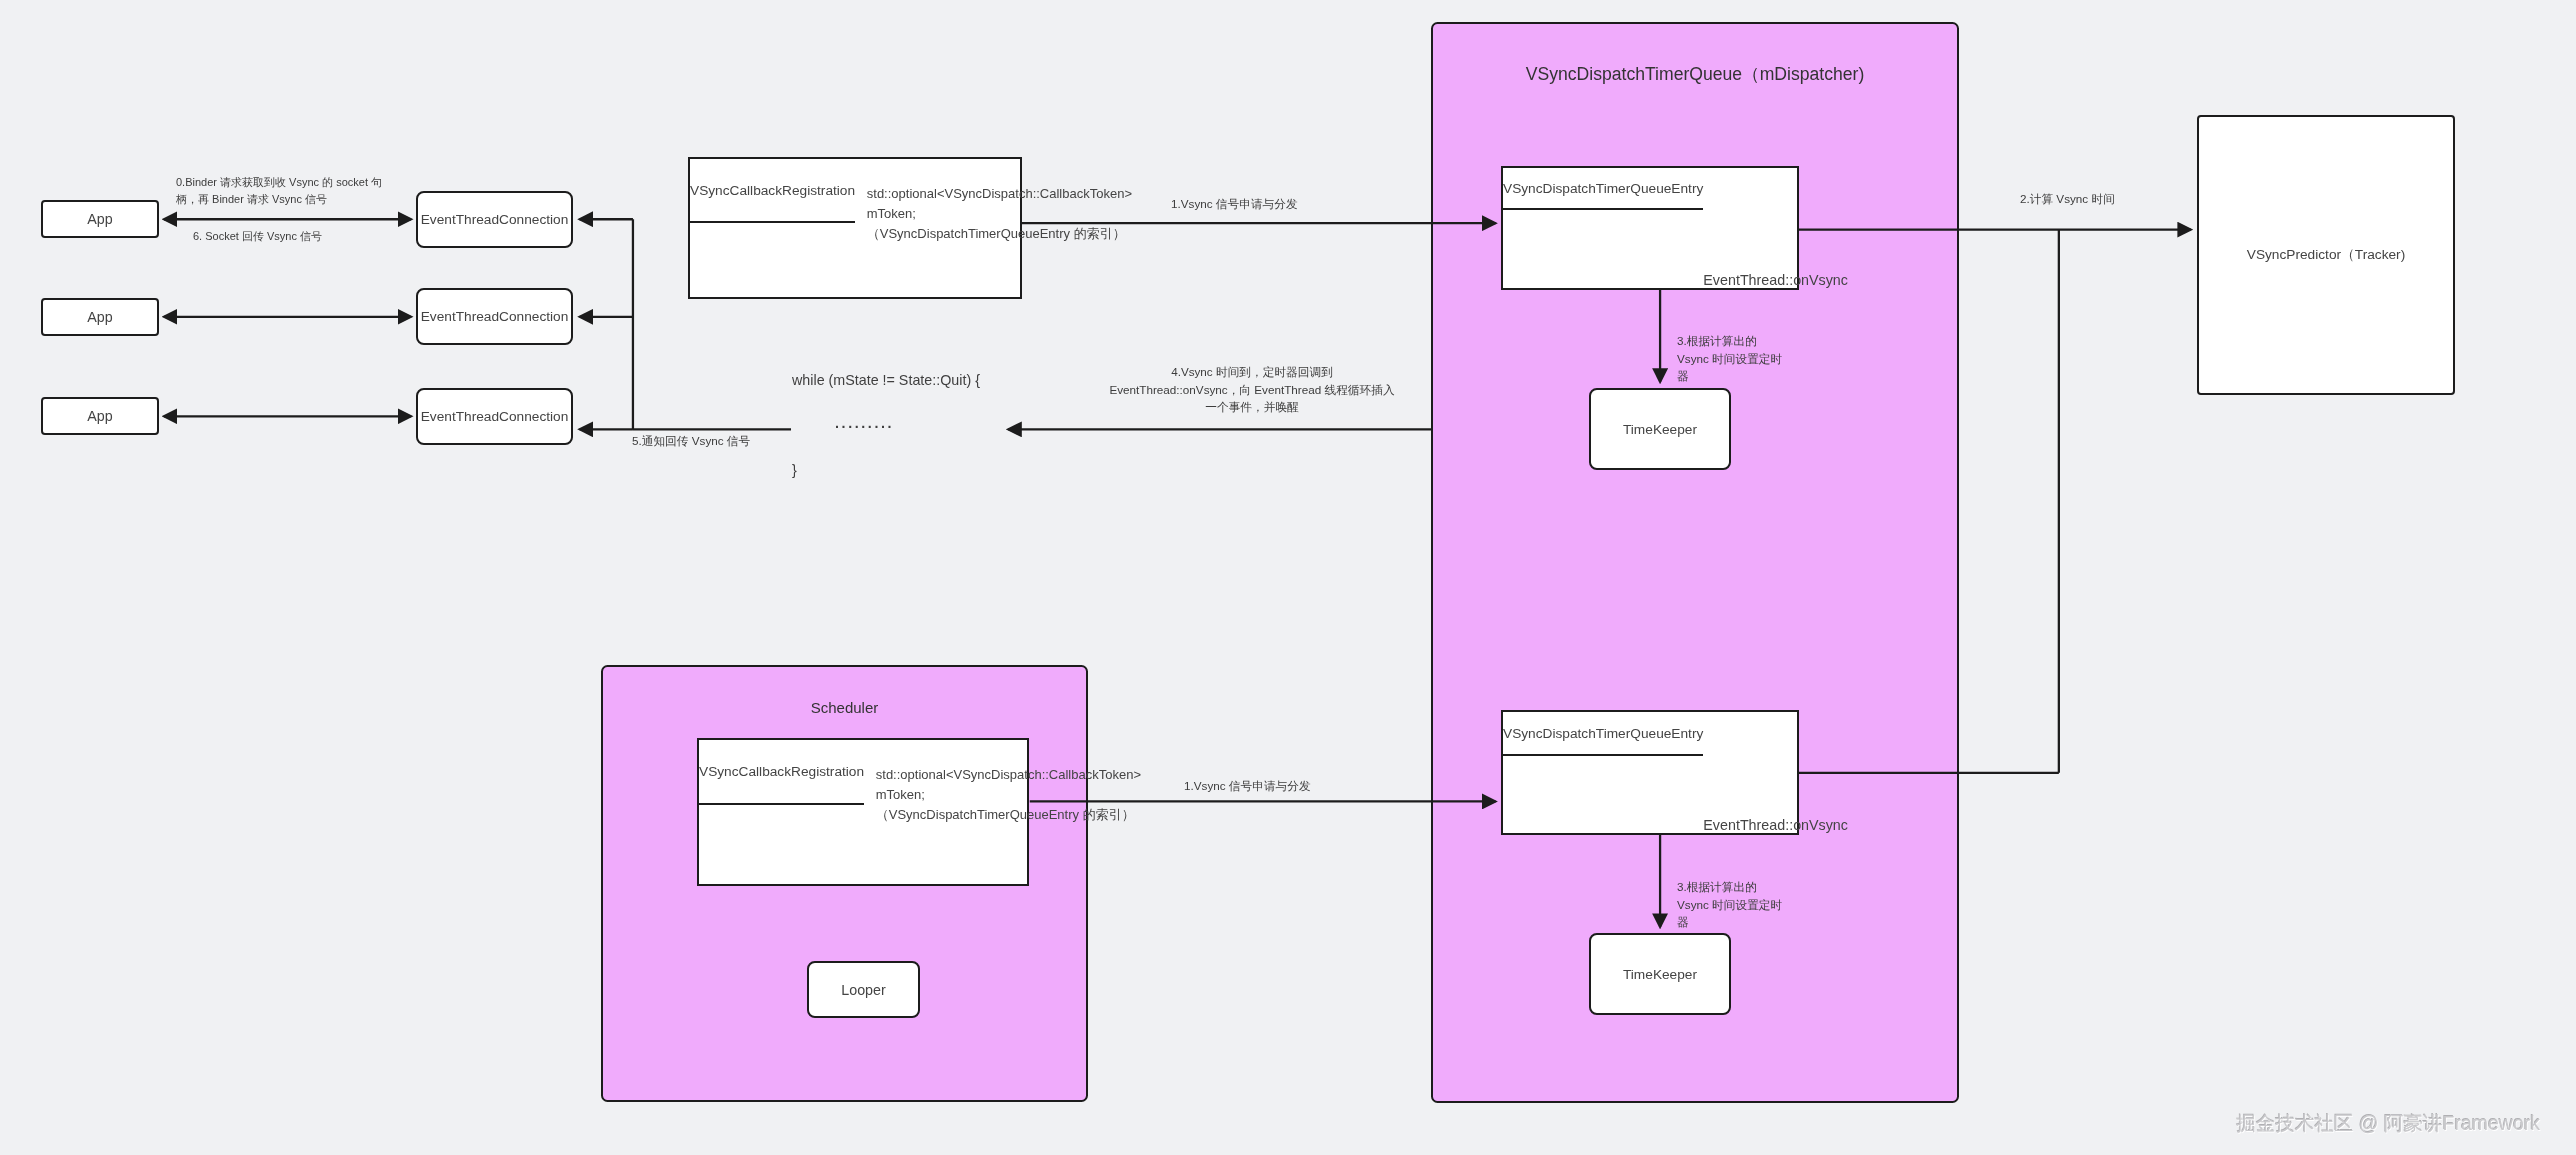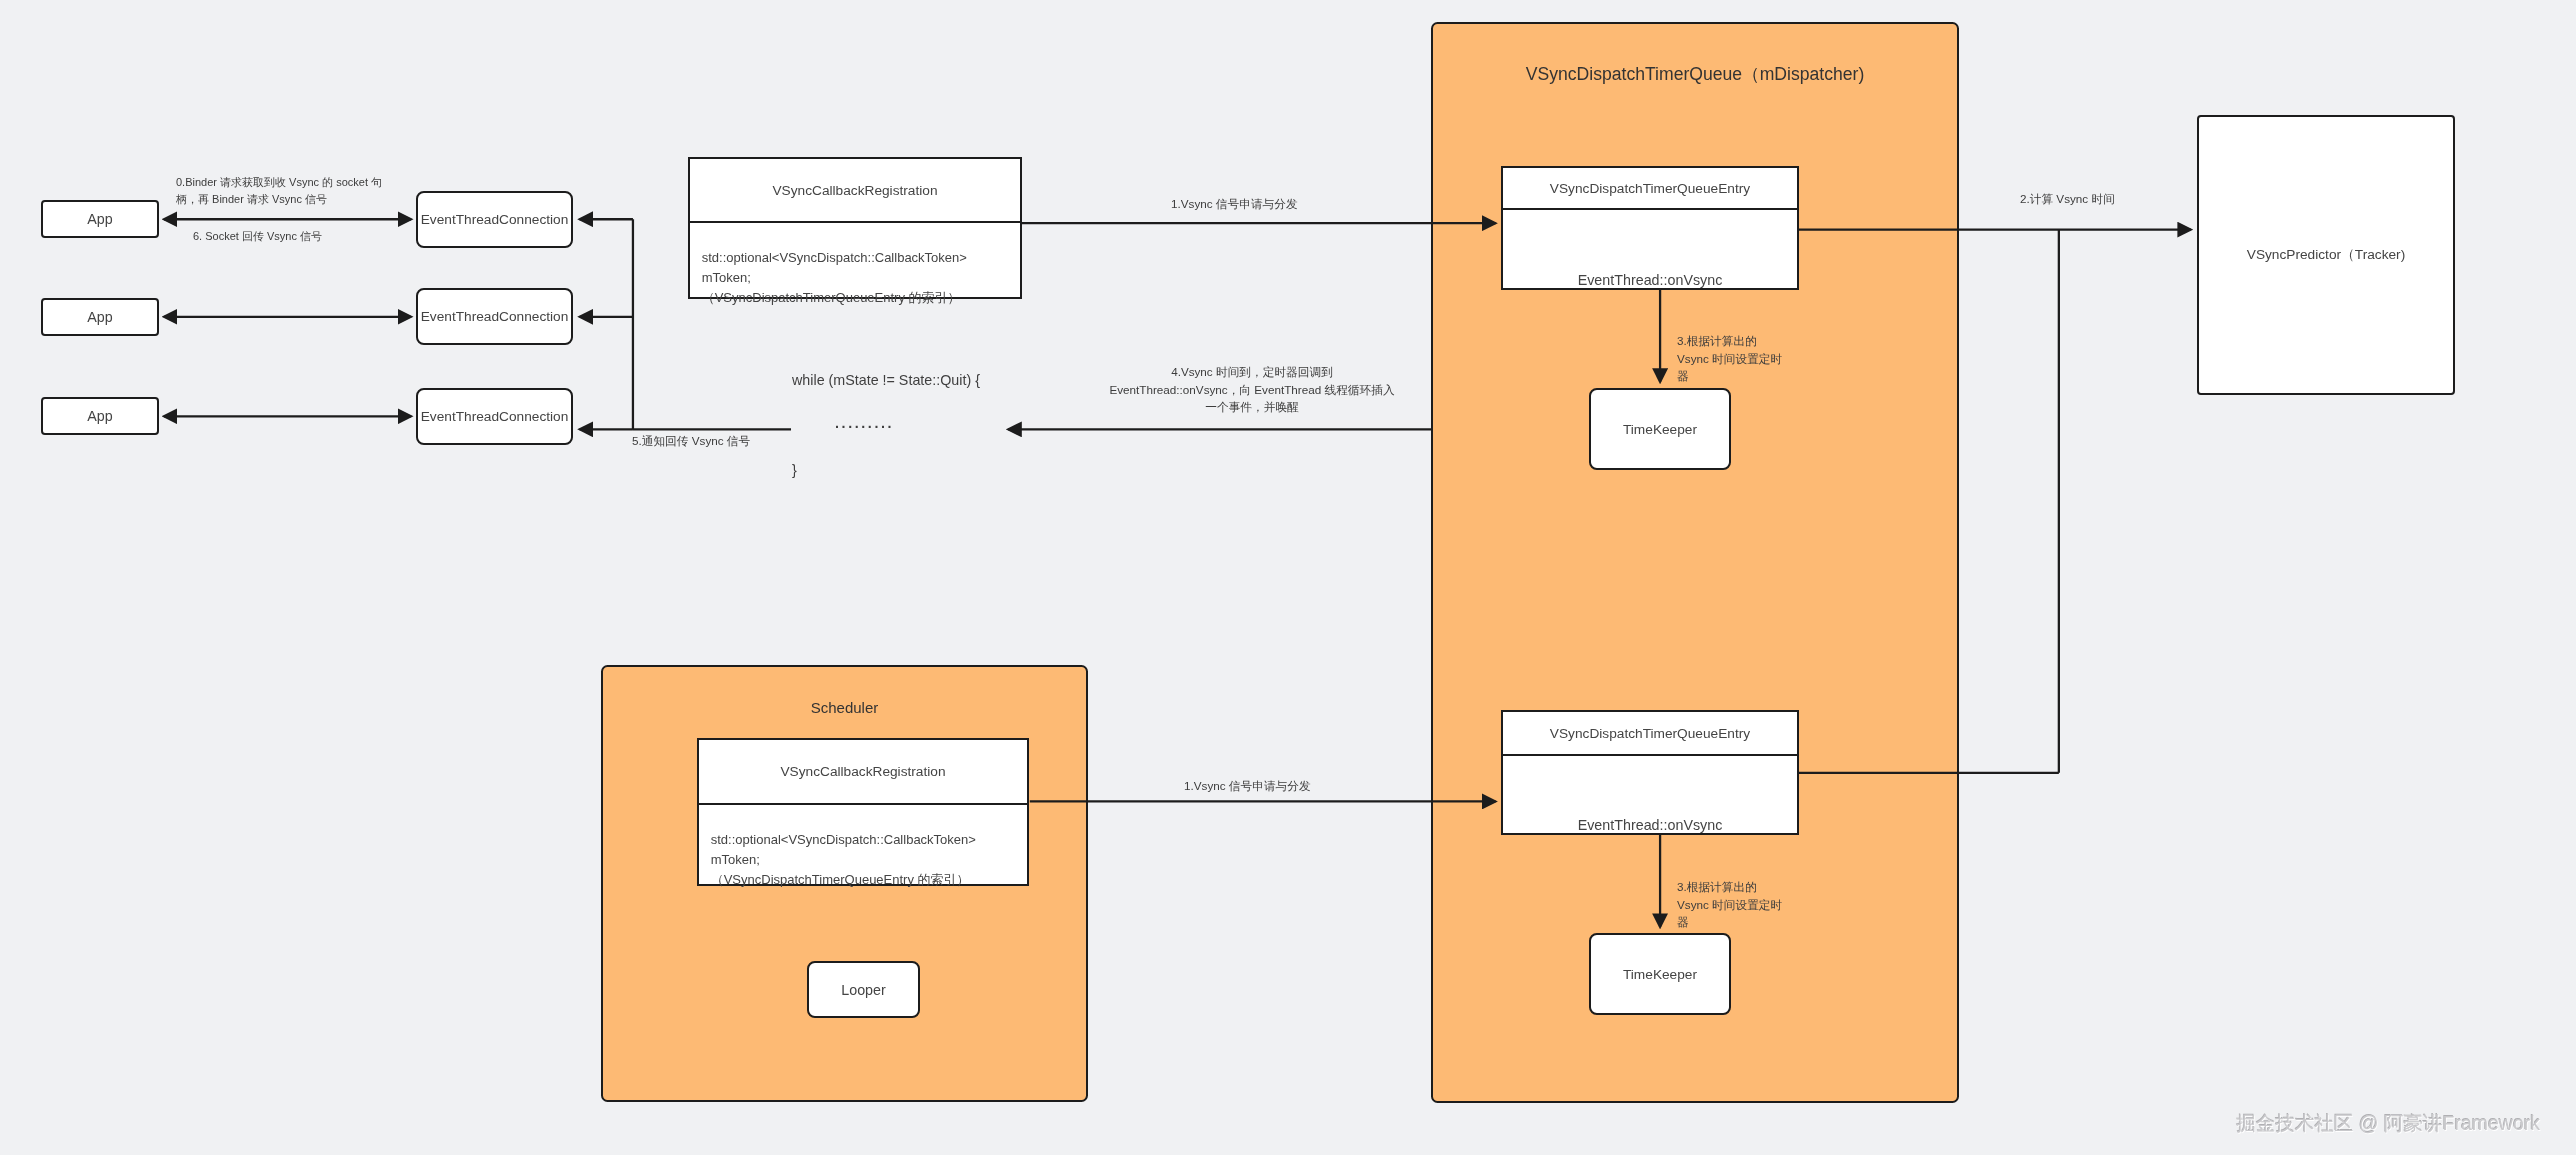--- a/index.html
+++ b/index.html
@@ -8,21 +8,21 @@
     font-family: "Liberation Sans", "DejaVu Sans", sans-serif;
     background: #f0f1f3;
     color: #3c3c3c;
     position: relative;
     overflow: hidden;
   }
   #canvas { position: relative; width: 2576px; height: 1156px; }
 
   .container {
     position: absolute;
-    background: #fdba74;
+    background: #f0abfc;
     border: 2.6px solid #1c1c1c;
     border-radius: 6.5px;
     z-index: 1;
   }
   .container-title {
     position: absolute;
     left: 0; right: 0;
     text-align: center;
     font-size: 15px;
     line-height: 21px;
@@ -43,21 +43,20 @@
   }
   .rounded { border-radius: 7.8px; }
   .slight-round { border-radius: 3.9px; }
 
   .split-box {
     position: absolute;
     background: #ffffff;
     border: 2px solid #1c1c1c;
     z-index: 2;
     display: flex;
-    flex-direction: column;
   }
   .split-header {
     border-bottom: 2px solid #1c1c1c;
     display: flex;
     align-items: center;
     justify-content: center;
     font-size: 13.7px;
     color: #444;
     flex: none;
   }

